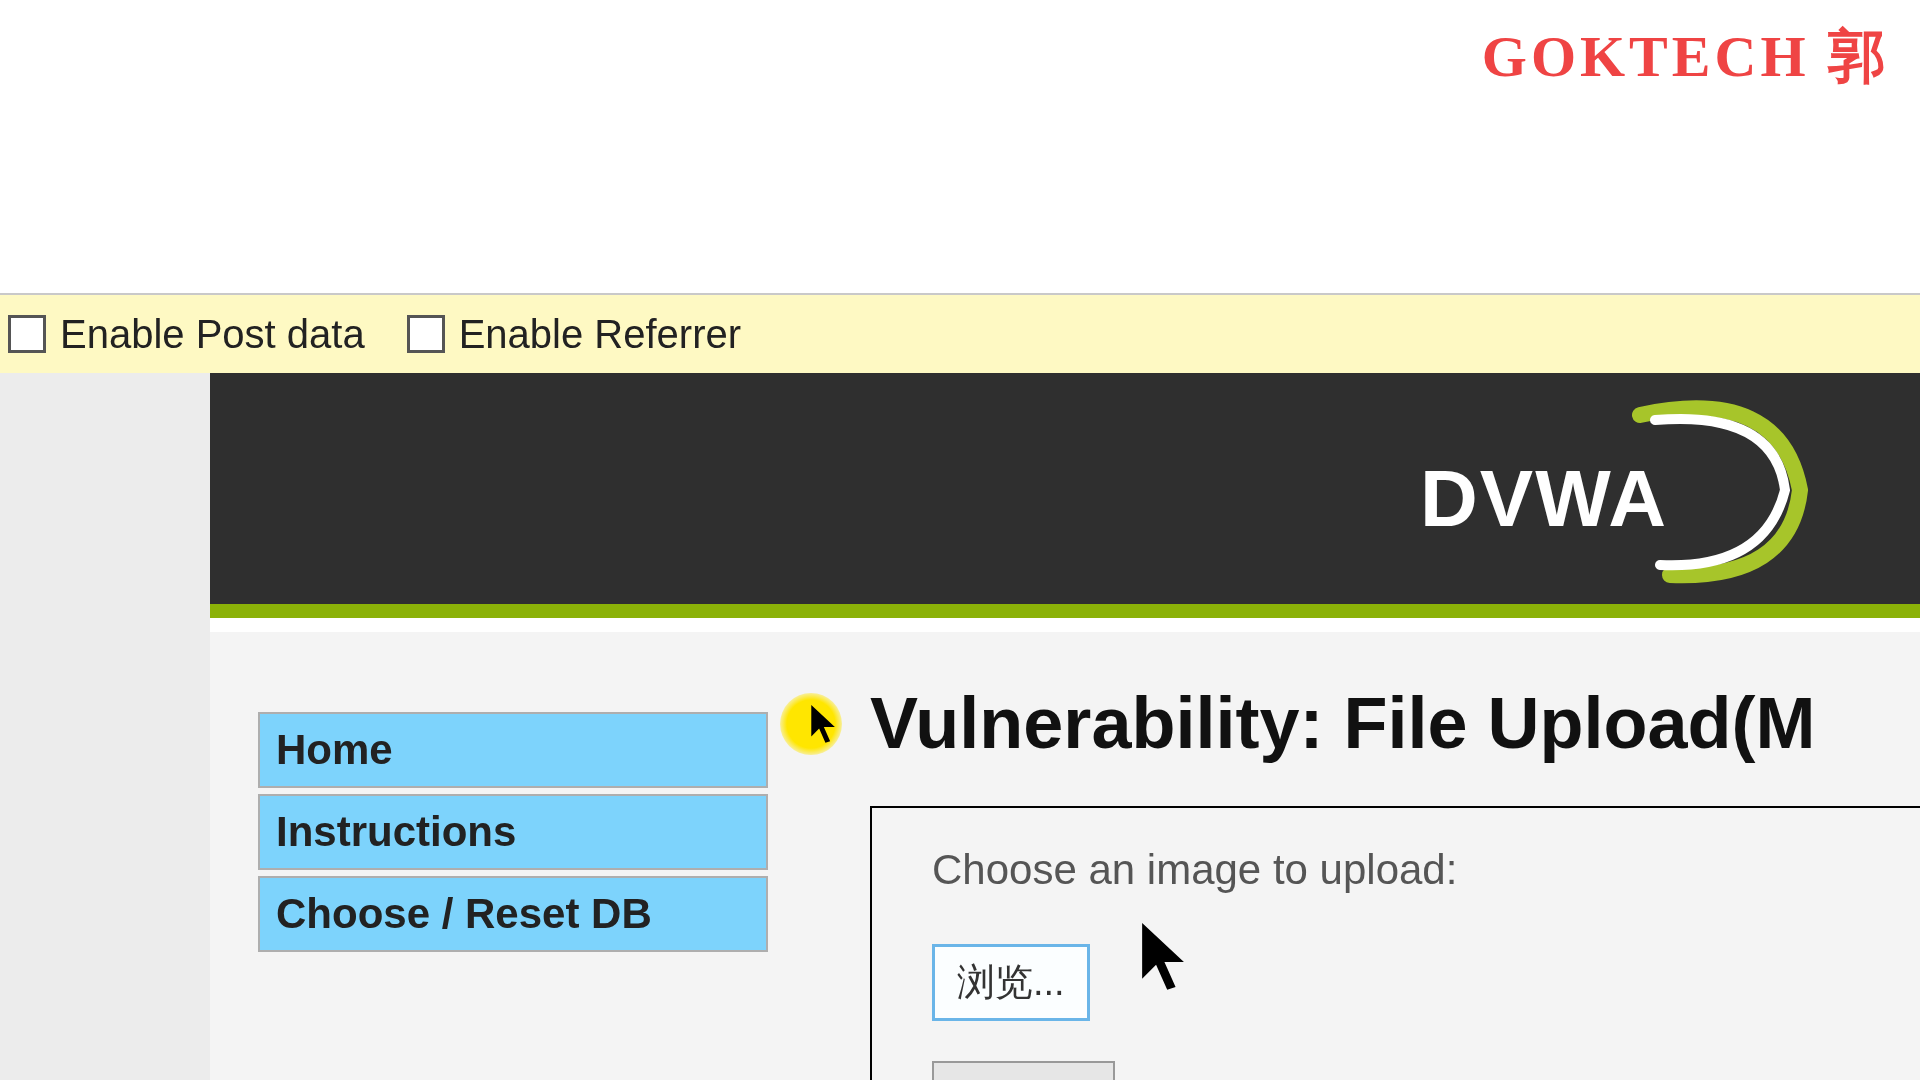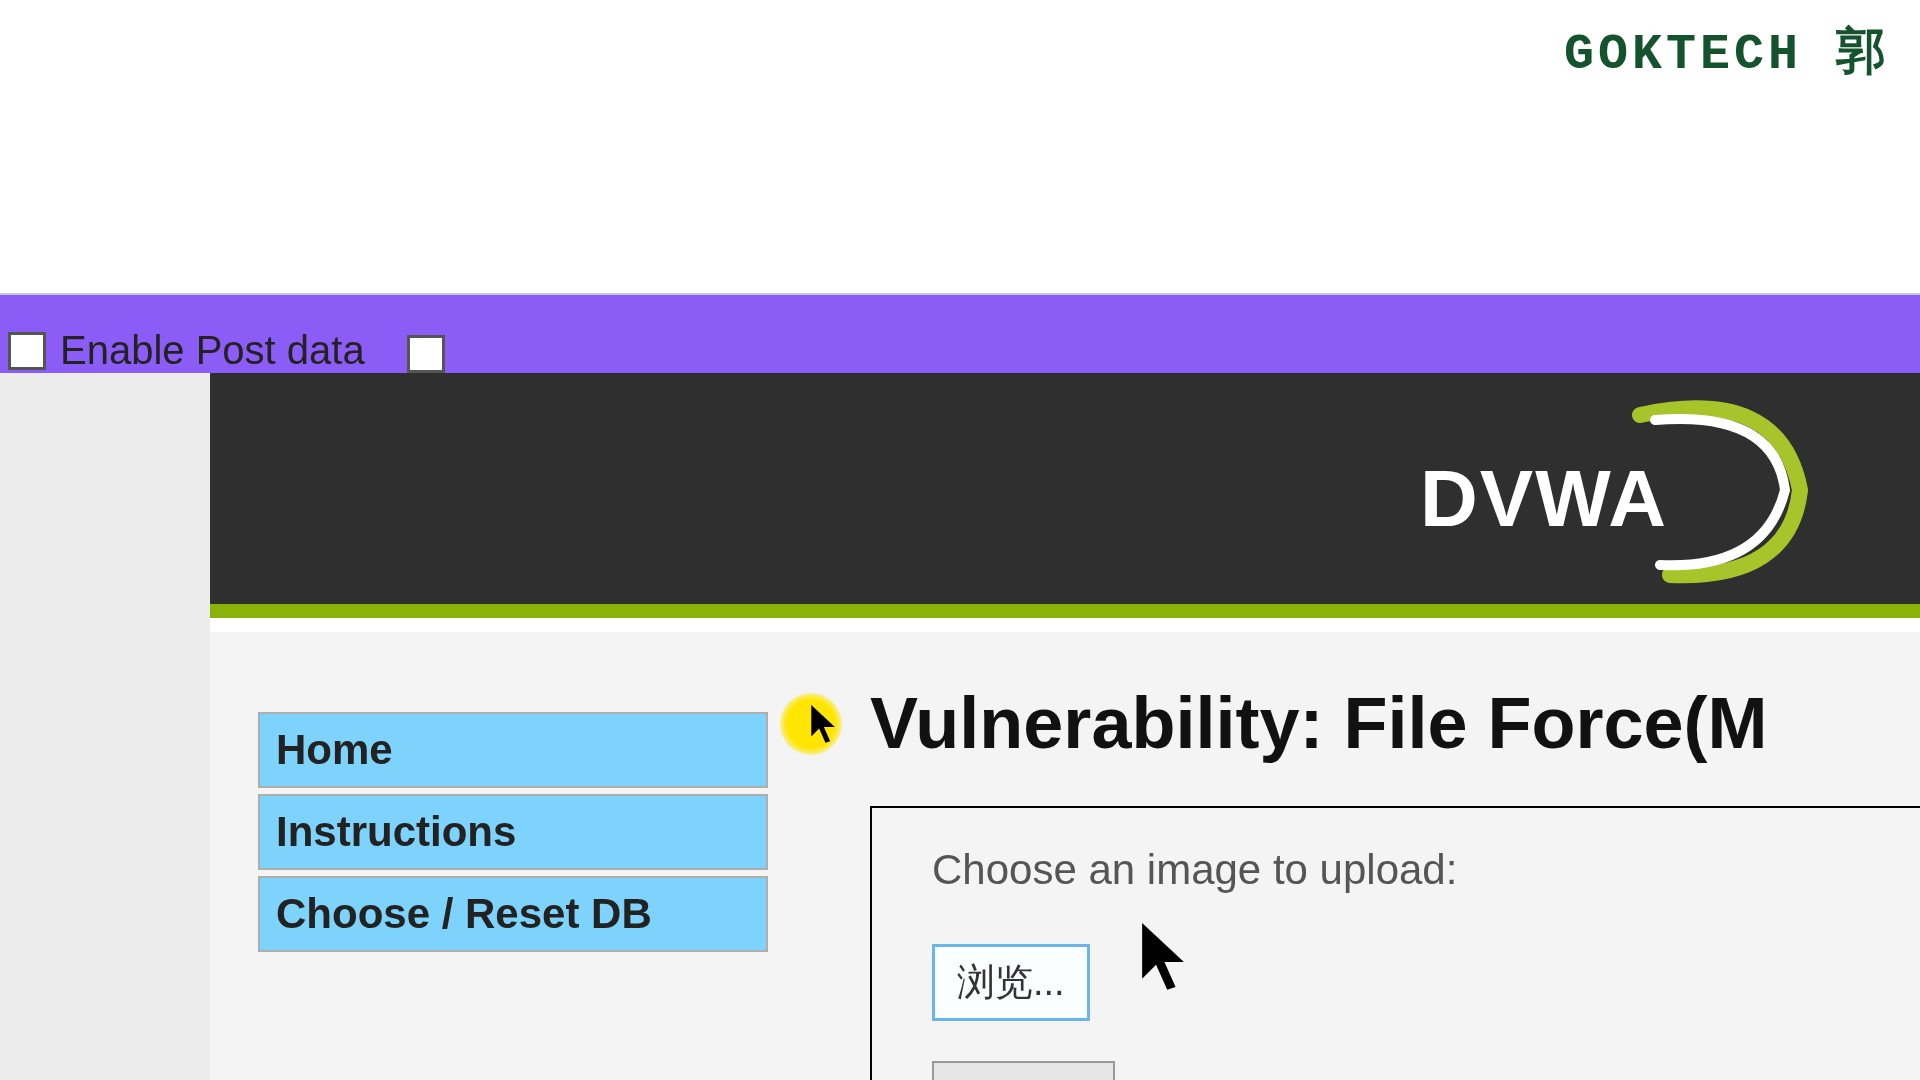--- a/index.html
+++ b/index.html
@@ -3,42 +3,42 @@
 <meta charset="utf-8">
 <style>
   * { box-sizing: border-box; margin: 0; padding: 0; }
   html, body { width: 1920px; height: 1080px; font-family: Arial, Helvetica, sans-serif; background: #fff; overflow: hidden; }
 
   
   .watermark {
     position: absolute;
     top: 18px;
     right: 30px;
-    font-size: 50px;
+    font-size: 58px;
     font-weight: 600;
-    color: #14532d;
+    color: #ef4444;
     letter-spacing: 4px;
-    font-family: Liberation Mono, monospace;
+    font-family: Liberation Serif, serif;
   }
 
   
   .top-blank {
     height: 293px;
     background: #fff;
   }
   .toolbar-row {
     position: absolute;
     top: 293px;
     left: 0;
     right: 0;
     height: 80px;
     border-top: 2px solid #c9c9c9;
-    background: #8b5cf6;
-    display: flex;
-    align-items: flex-end;
+    background: #fef9c3;
+    display: flex;
+    align-items: center;
     gap: 42px;
     padding-left: 8px;
   }
   .checkbox-wrapper {
     display: flex;
     align-items: center;
     gap: 14px;
   }
   .checkbox-box {
     width: 38px;
@@ -212,20 +212,21 @@
 
 <div class="top-blank"></div>
 
 <div class="toolbar-row">
   <label class="checkbox-wrapper">
     <span class="checkbox-box"></span>
     <span class="checkbox-label">Enable Post data</span>
   </label>
   <label class="checkbox-wrapper">
     <span class="checkbox-box"></span>
+    <span class="checkbox-label">Enable Referrer</span>
   </label>
 </div>
 
 <div class="page-outer">
   <div class="page-inner">
 
     <div class="header-bar">
       <div class="logo">
         <div class="logo-text">DVWA</div>
         <svg class="logo-swoosh" viewBox="0 0 200 190">
@@ -238,21 +239,21 @@
     <div class="content-wrap">
 
       <div class="sidebar">
         <button class="sidebar-item">Home</button>
         <button class="sidebar-item">Instructions</button>
         <button class="sidebar-item">Choose / Reset DB</button>
         <div class="sidebar-gap"></div>
       </div>
 
       <div class="main-col">
-        <h1 class="page-title">Vulnerability: File Force(M</h1>
+        <h1 class="page-title">Vulnerability: File Upload(M</h1>
 
         <div class="upload-box">
           <div class="upload-prompt">Choose an image to upload:</div>
           <div class="file-row">
             <button class="browse-btn">浏览...</button>
           </div>
           <button class="upload-btn">Upload</button>
         </div>
       </div>
 

